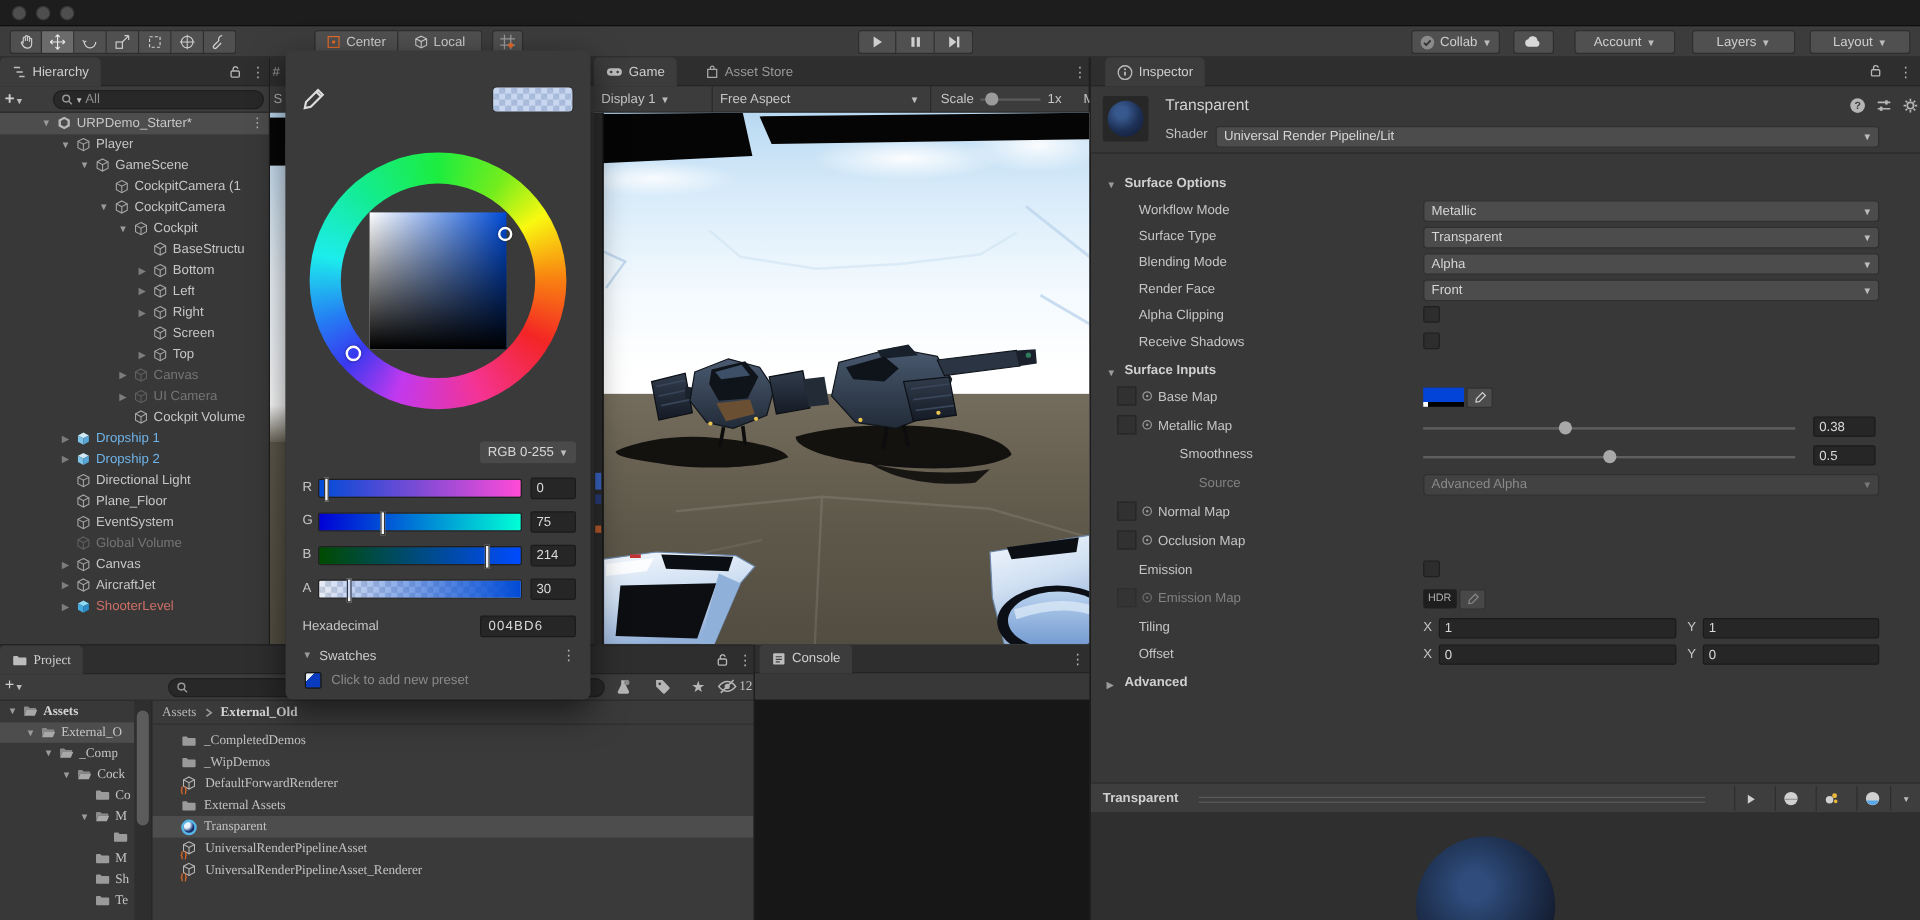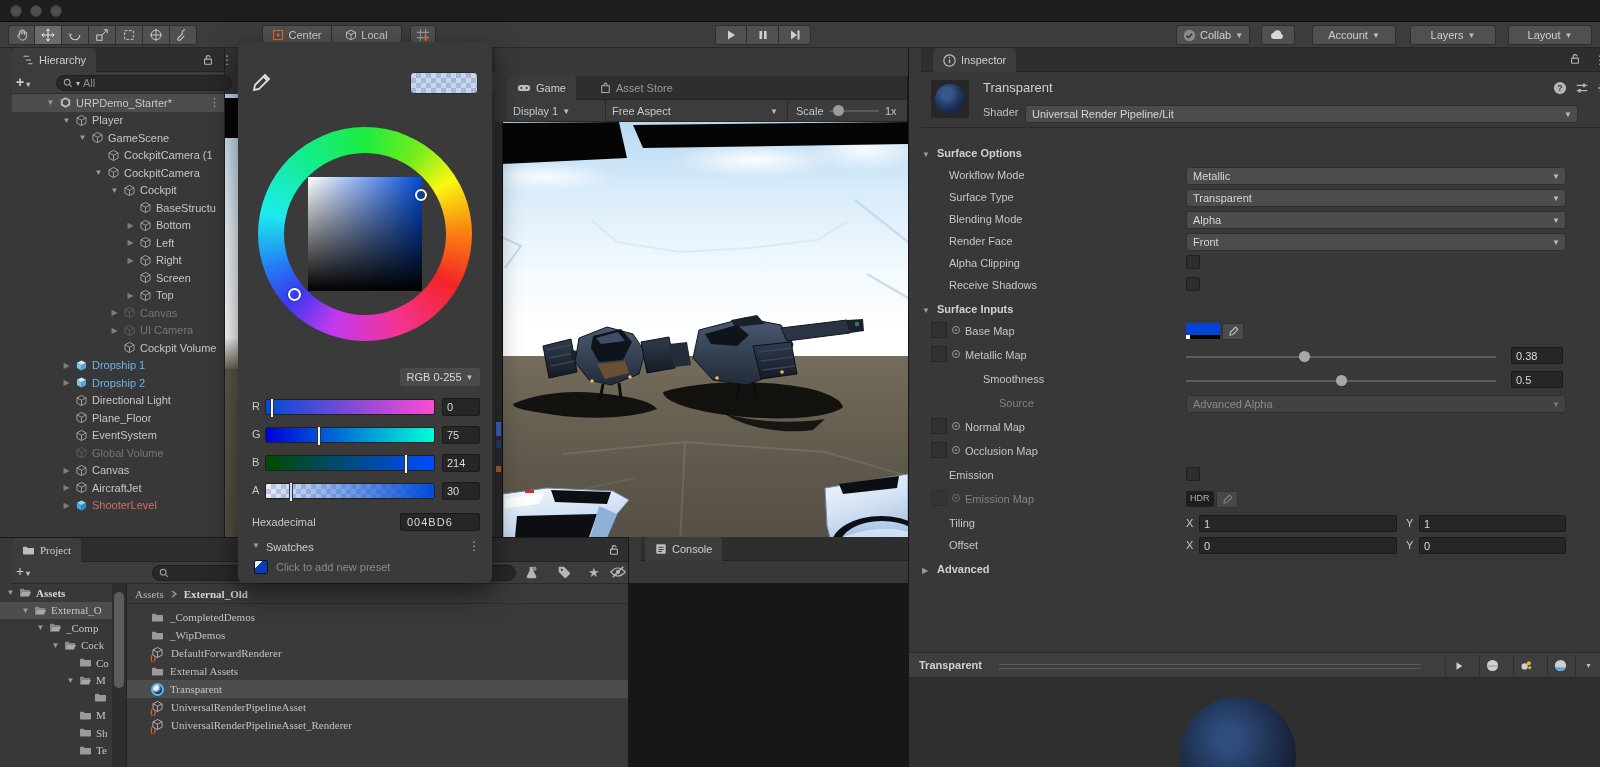--- a/index.html
+++ b/index.html
@@ -28,21 +28,21 @@
   .tbtn.sel { background:#6b6b6b; }
   .tool { width:27px; }
   .grp-l { border-radius:3px 0 0 3px; }
   .grp-m { border-radius:0; border-left:none; }
   .grp-r { border-radius:0 3px 3px 0; border-left:none; }
   .rnd { border-radius:3px; }
   .carat { font-size:8px; color:#bdbdbd; }
   svg.icn { display:block; }
 
   
-  .panel { position:absolute; background:#383838;padding-left:12px; }
+  .panel { position:absolute; background:#383838; }
   .tabbar { position:relative; height:24px; background:#2e2e2e; border-bottom:1px solid #242424; }
   .tab { position:absolute; top:0; height:24px; background:#3c3c3c; border-radius:4px 4px 0 0;
     display:flex; align-items:center; gap:5px; padding:0 10px; color:#cfcfcf; }
   .tab .dim { color:#9a9a9a; }
   .tab.ghost { background:transparent; color:#a8a8a8; }
   .kebab { position:absolute; top:4px; width:14px; height:16px; color:#b5b5b5; font-size:12px;
     text-align:center; line-height:16px; }
   .subbar { position:relative; height:22px; background:#3c3c3c; border-bottom:1px solid #2a2a2a; }
   .searchfield { position:absolute; top:3px; height:16px; background:#282828; border:1px solid #1f1f1f;
     border-radius:8px; display:flex; align-items:center; gap:3px; padding:0 6px; color:#8e8e8e; }
@@ -66,21 +66,21 @@
   
   #sliver { left:225px; top:48px; width:270px; height:489px; background:#333; overflow:hidden; }
   .sliver-tab { height:24px; background:#2e2e2e; color:#9a9a9a; padding-left:2px; line-height:24px; }
   .sliver-sub { height:22px; background:#3c3c3c; color:#b5b5b5; padding-left:3px; line-height:22px; }
   .sliver-view { position:absolute; left:0; top:46px; width:13px; height:443px;
     background:linear-gradient(#bcd9f0 0%, #eef6fd 30%, #ffffff 55%, #6d675a 62%, #55504400 62%),
       linear-gradient(#6d675a, #534e42); }
   .sliver-black { position:absolute; left:0; top:50px; width:13px; height:40px; background:#060606; }
 
   
-  #game { left:495px; top:48px; width:413px; height:548px; border-right:1px solid #1a1a1a;margin-top:28px; }
+  #game { left:495px; top:48px; width:413px; height:548px; border-right:1px solid #1a1a1a; }
   #game .subbar .sep { position:absolute; top:0; width:1px; height:22px; background:#2a2a2a; }
   .gtool { position:absolute; top:0; height:22px; display:flex; align-items:center; gap:4px;
     color:#c6c6c6; padding:0 6px; }
   .scale-track { position:absolute; top:10px; width:50px; height:2px; background:#5a5a5a; }
   .scale-knob { position:absolute; top:5px; width:11px; height:11px; border-radius:50%; background:#9b9b9b; }
   .scene { position:absolute; left:0; top:46px; width:413px; height:443px; overflow:hidden;
     background:linear-gradient(#b9d9f2 0%, #d9ecfa 16%, #f4fafe 34%, #ffffff 52%) ; }
   .ground { position:absolute; left:0; top:234px; width:413px; height:209px;
     background:linear-gradient(#746c5c 0%, #5e584a 55%, #524d41 100%); }
   .horizon-glow { position:absolute; left:0; top:170px; width:413px; height:64px;

